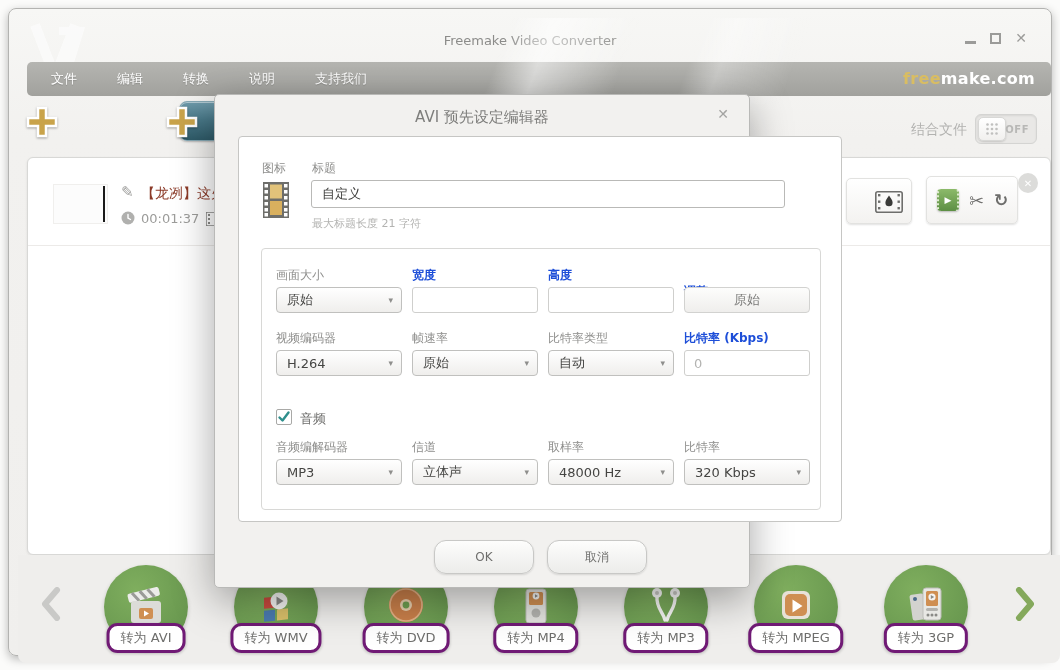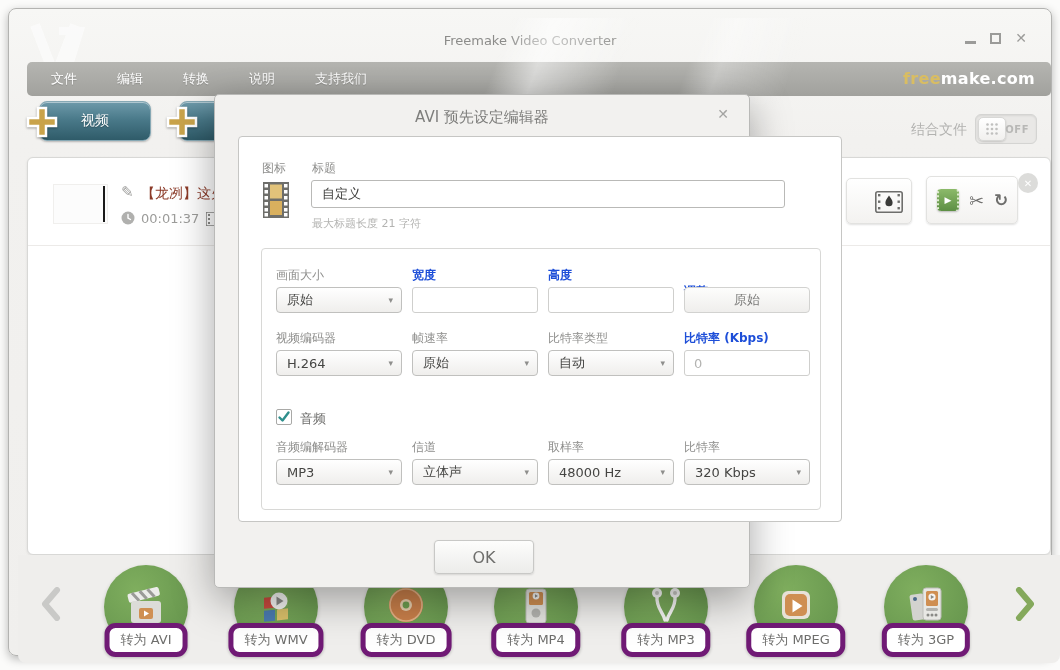--- a/index.html
+++ b/index.html
@@ -69,21 +69,21 @@
     background:#dcdcda; color:#fff; font-size:10px; font-weight:bold; display:flex; align-items:center; justify-content:center; }
 
   
   .fmt-area { position:absolute; left:9px; top:546px; width:1042px; height:108px; background:#efeeec;
     border-radius:0 0 8px 8px; z-index:8; overflow:hidden; }
   .fmt-item { position:absolute; top:10px; width:84px; height:120px; }
   .fmt-circle { position:absolute; left:0; top:0; width:84px; height:84px; border-radius:50%;
     background:radial-gradient(circle at 38% 30%, #7fae5e, #61904a); box-shadow:0 2px 4px rgba(0,0,0,.18);
     display:flex; align-items:center; justify-content:center; }
   .fmt-pill { position:absolute; left:42px; top:58px; transform:translateX(-50%); background:#fff;
-    border:5px solid #701a75; border-radius:11px; padding:3px 11px; font-size:13px; color:#6e6e6c;
+    border:3px solid #701a75; border-radius:11px; padding:3px 11px; font-size:13px; color:#6e6e6c;
     white-space:nowrap; box-shadow:0 1px 3px rgba(0,0,0,.2); }
   .chev { position:absolute; z-index:9; }
 
   
   .dialog { position:absolute; left:205px; top:85px; width:536px; height:494px; background:#f2f1ef;
     border:1px solid #b9b9b7; border-radius:5px; box-shadow:0 12px 40px rgba(0,0,0,.35); z-index:50; }
   .dlg-title { position:absolute; top:13px; left:0; width:100%; text-align:center; font-size:15px; color:#7e7e7c; }
   .dlg-close { position:absolute; right:20px; top:11px; font-size:14px; font-weight:bold; color:#a3a3a1; }
   .dlg-panel { position:absolute; left:23px; top:41px; width:604px; height:386px; background:#fff;
     border:1px solid #c6c6c4; border-radius:4px; }
@@ -100,23 +100,23 @@
   .select .val { flex:1; white-space:nowrap; overflow:hidden; }
   .select .arr { font-size:9px; color:#8e8e8c; }
   .tinput { position:absolute; width:126px; height:26px; border:1px solid #cfcfcd; border-radius:3px;
     background:#fff; font-size:13px; padding:0 9px; color:#454543; font-family:inherit; }
   .tinput.dimval { color:#b3b3b1; }
   .dlg-btn { position:absolute; width:126px; height:26px; border:1px solid #d2d2d0; border-radius:4px;
     background:linear-gradient(#fdfdfc,#efeeec); font-size:13px; color:#7a7a78; display:flex; align-items:center; justify-content:center; }
   .cbx { position:absolute; left:14px; top:160px; width:16px; height:16px; background:#fff;
     border:1px solid #a9a9a7; border-radius:2px; display:flex; align-items:center; justify-content:center; }
   .cbx-label { position:absolute; left:38px; top:161px; font-size:13px; color:#6e6e6c; }
-  .foot-btn { position:absolute; top:445px; width:100px; height:34px; border:1px solid #c8c8c6; border-radius:4px;
+  .foot-btn { position:absolute; top:445px; width:100px; height:34px; border:1px solid #c8c8c6; border-radius:12px;
     background:linear-gradient(#fdfdfc,#ececea); box-shadow:0 1px 2px rgba(0,0,0,.12);
-    font-size:16px; color:#6e6e6c; display:flex; align-items:center; justify-content:center; }
+    font-size:12px; color:#6e6e6c; display:flex; align-items:center; justify-content:center; }
 </style>
 </head>
 <body>
 
 <div class="stage">
   <div class="window">
 
     <svg class="logo" width="66" height="70" viewBox="0 0 66 70">
       <polyline points="6,4 26,56 46,4" fill="none" stroke="#fff" stroke-width="10"></polyline>
       <path d="M30 6 h26 l-16 52 l-9 -3 l13 -41 h-14 z" fill="#fff"></path>
@@ -131,23 +131,20 @@
 
     <div class="menubar">
       <span class="menu-item">文件</span>
       <span class="menu-item">编辑</span>
       <span class="menu-item">转换</span>
       <span class="menu-item">说明</span>
       <span class="menu-item">支持我们</span>
       <span class="brand"><span class="free">free</span><span class="rest">make.com</span></span>
     </div>
 
-    <div class="btn-teal" style="left:30px; top:92px; width:112px;">
-      <span>视频</span>
-    </div>
     <svg class="plus" style="left:16px; top:96px;" width="34" height="34" viewBox="0 0 34 34">
       <path d="M13,3 h8 v10 h10 v8 h-10 v10 h-8 v-10 h-10 v-8 h10 z" fill="#c9a34a" stroke="#fff" stroke-width="2.5"></path>
     </svg>
     <div class="btn-teal" style="left:170px; top:92px; width:112px;"></div>
     <svg class="plus" style="left:156px; top:96px;" width="34" height="34" viewBox="0 0 34 34">
       <path d="M13,3 h8 v10 h10 v8 h-10 v10 h-8 v-10 h-10 v-8 h10 z" fill="#c9a34a" stroke="#fff" stroke-width="2.5"></path>
     </svg>
     <div class="join-label">结合文件</div>
     <div class="toggle">
       <div class="toggle-knob">
@@ -409,16 +406,17 @@
             <span class="arr">▾</span>
           </div>
           <div class="select" style="left:422px; top:210px;">
             <span class="val">320 Kbps</span>
             <span class="arr">▾</span>
           </div>
         </div>
       </div>
 
       <div class="foot-btn" style="left:219px;">OK</div>
+      <div class="foot-btn" style="left:332px;">取消</div>
     </div>
 
   </div>
 </div>
 
 </body></html>

